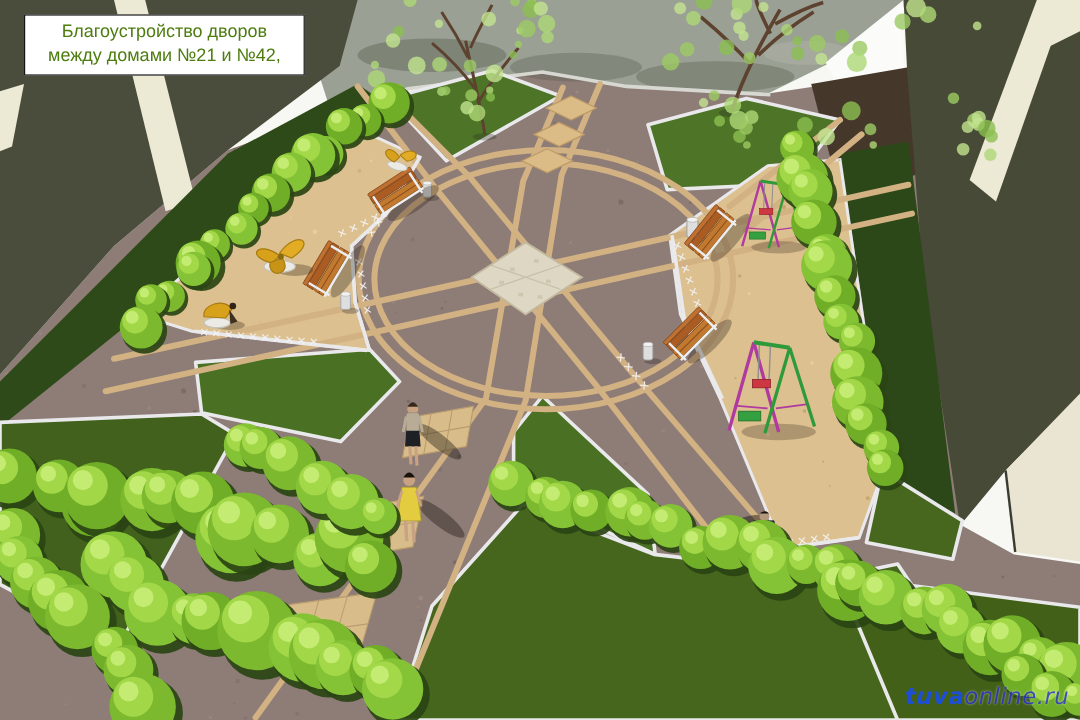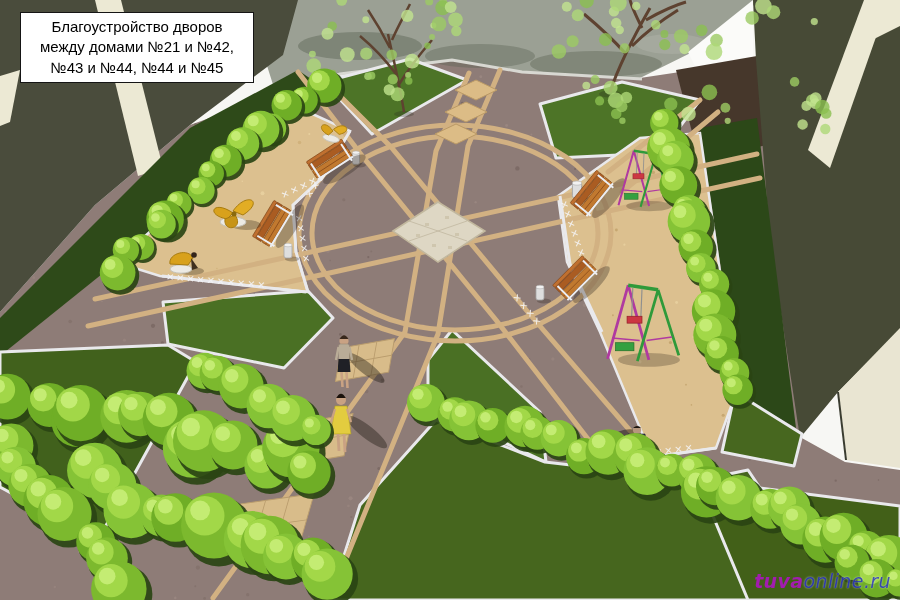--- a/index.html
+++ b/index.html
@@ -1,24 +1,24 @@
 <!DOCTYPE html>
 <html><head>
 <meta charset="utf-8">
 <style>
   html,body{margin:0;padding:0;background:#333;}
   .stage{position:relative;width:900px;height:600px;overflow:hidden;background:#fff;
          font-family:"Liberation Sans",sans-serif;}
   .stage svg{position:absolute;left:0;top:0;width:900px;height:600px;display:block;}
   .title-box{position:absolute;left:20px;top:12px;width:228px;background:#ffffff;
              border:1px solid #151515;padding:4px 2px;text-align:center;
-             font-size:15px;line-height:1.36;color:#000000;}
+             font-size:15px;line-height:1.36;color:#4d7c0f;}
   .watermark{position:absolute;right:9px;bottom:8px;font-size:19px;font-style:italic;
              font-family:"DejaVu Sans",sans-serif;color:#2d35c9;letter-spacing:.4px;}
-  .watermark .wm-bold{font-weight:bold;color:#a21caf;}
+  .watermark .wm-bold{font-weight:bold;color:#1d4ed8;}
   .watermark .wm-light{opacity:.82;text-shadow:0 0 2px rgba(255,255,255,.75);margin-top:19px;}
 </style>
 </head>
 <body>
 
 <div class="stage">
 <svg viewBox="0 0 900 600">
   <defs>
     <clipPath id="plazaClip">
           <polygon points="276,94 450,60 640,78 760,60 800,437 845,462 900,470 900,600 0,600 0,312 95,205 190,125"></polygon>
@@ -982,17 +982,16 @@
         <circle cx="901.5107839122414" cy="584.8271919268369" r="15.080658001303673" fill="#2a4413" opacity="0.92"></circle>
         <circle cx="899.3767285346985" cy="582.2663254737854" r="14.227035850286484" fill="#7cb92e"></circle>
         <circle cx="895.3931584966183" cy="577.9982147186995" r="8.53622151017189" fill="#a4d94a" opacity="0.95"></circle>
         <circle cx="893.4013734775782" cy="575.7218889826536" r="4.268110755085945" fill="#c8ee78" opacity="0.9"></circle>
       </g>
 </svg>
 
 <div class="title-box">
   <div>Благоустройство дворов</div>
   <div>между домами №21 и №42,</div>
-  <div>№43 и №44, №44 и №45</div>
 </div>
 
 <div class="watermark"><span class="wm-bold">tuva</span><span class="wm-light">online.ru</span></div>
 </div>
 
 </body></html>

